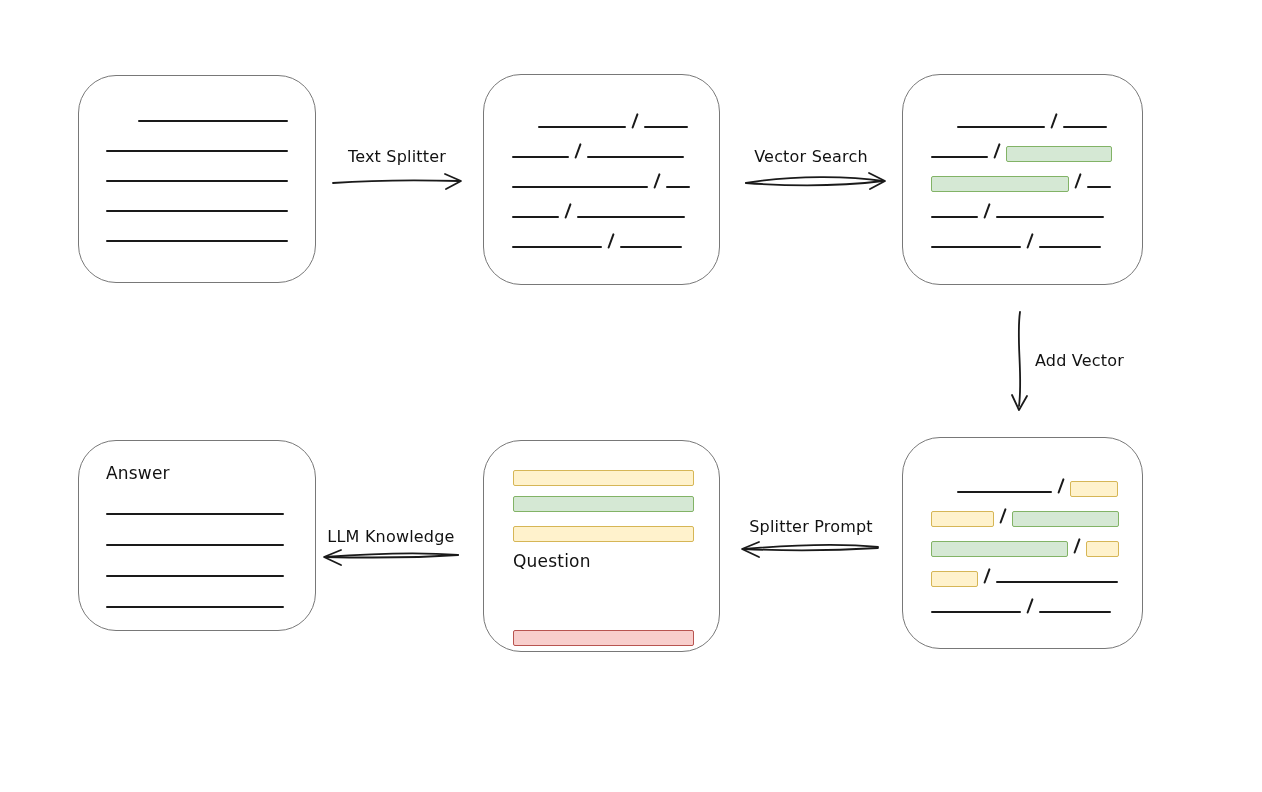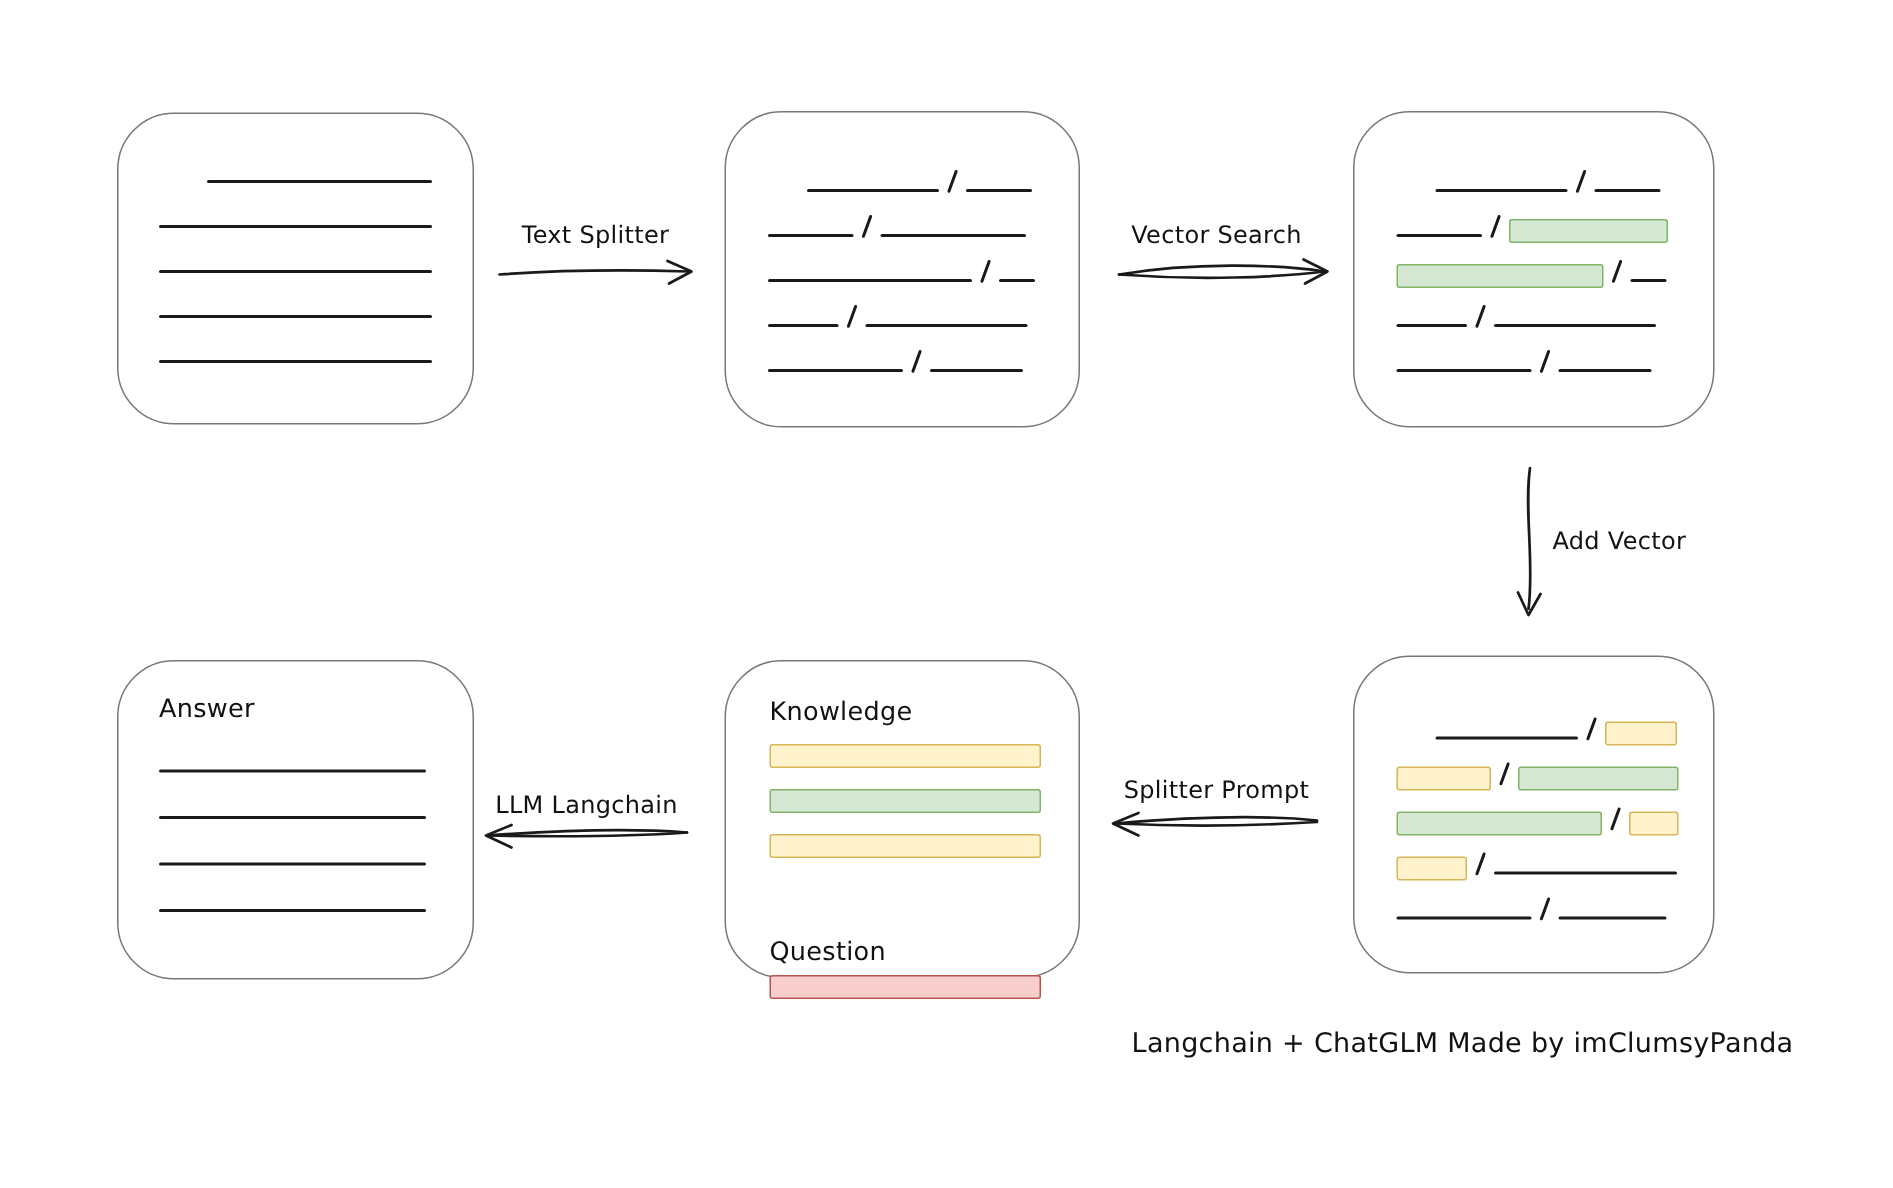--- a/index.html
+++ b/index.html
@@ -30,21 +30,21 @@
   .chunk-yellow{background:var(--chunk-yellow-fill,#fff2cc);border-color:var(--chunk-yellow-border,#d6b656);}
   .chunk-red{background:var(--chunk-red-fill,#f8cecc);border-color:var(--chunk-red-border,#b85450);}
   .seg-text{font-size:17px;line-height:1.15;color:#111;letter-spacing:.2px;}
 
   
   .node--document{left:78px;top:75px;width:238px;height:208px;padding:16px 0 0 27px;}
   .node--chunks{left:483px;top:74px;width:237px;height:211px;padding:23px 0 0 28px;}
   .node--retrieved{left:902px;top:74px;width:241px;height:211px;padding:23px 0 0 28px;}
   .node--context{left:902px;top:437px;width:241px;height:212px;padding:25px 0 0 28px;}
   .node--prompt{left:483px;top:440px;width:237px;height:212px;padding:0 0 0 29px;}
-  .node--answer{left:78px;top:440px;width:238px;height:213px;padding:0 0 0 27px;}
+  .node--answer{left:78px;top:440px;width:238px;height:191px;padding:0 0 0 27px;}
   .node--prompt .seg-chunk{margin-bottom:0;}
   .node--prompt .row:nth-child(1){height:45px;}
   .node--prompt .row:nth-child(2){height:26px;}
   .node--prompt .row:nth-child(3){height:30px;}
   .node--prompt .row:nth-child(4){height:30px;}
   .node--prompt .row:nth-child(5){height:42px;margin-top:32px;}
   .node--prompt .row:nth-child(6){height:20px;}
   .node--answer .row{height:31px;}
   .node--answer .row:nth-child(1){height:43px;}
 
@@ -191,23 +191,20 @@
         <span class="seg-line" style="width: 122px;"></span>
       </div>
       <div class="row">
         <span class="seg-line" style="width: 90px;"></span>
         <span class="seg-slash"></span>
         <span class="seg-line" style="width: 72px;"></span>
       </div>
     </div>
   <div class="node node--prompt">
       <div class="row">
-        <span class="seg-text">Knowledge</span>
-      </div>
-      <div class="row">
         <span class="seg-chunk chunk-yellow" style="width: 181px;"></span>
       </div>
       <div class="row">
         <span class="seg-chunk chunk-green" style="width: 181px;"></span>
       </div>
       <div class="row">
         <span class="seg-chunk chunk-yellow" style="width: 181px;"></span>
       </div>
       <div class="row">
         <span class="seg-text">Question</span>
@@ -231,17 +228,16 @@
       </div>
       <div class="row">
         <span class="seg-line" style="width: 178px;"></span>
       </div>
     </div>
 
   <div class="arrow-label arrow-label--centered" style="left:397px;top:148px;text-align:center;">Text Splitter</div>
   <div class="arrow-label arrow-label--centered" style="left:811px;top:148px;">Vector Search</div>
   <div class="arrow-label" style="left:1035px;top:352px;">Add Vector</div>
   <div class="arrow-label arrow-label--centered" style="left:811px;top:518px;">Splitter Prompt</div>
-  <div class="arrow-label arrow-label--centered" style="left:391px;top:528px;">LLM Langchain</div>
-
-  <div id="caption">Langchain + ChatGLM Made by imClumsyPanda</div>
+  <div class="arrow-label arrow-label--centered" style="left:391px;top:528px;">LLM Knowledge</div>
+
 
 </div>
 
 </body></html>

